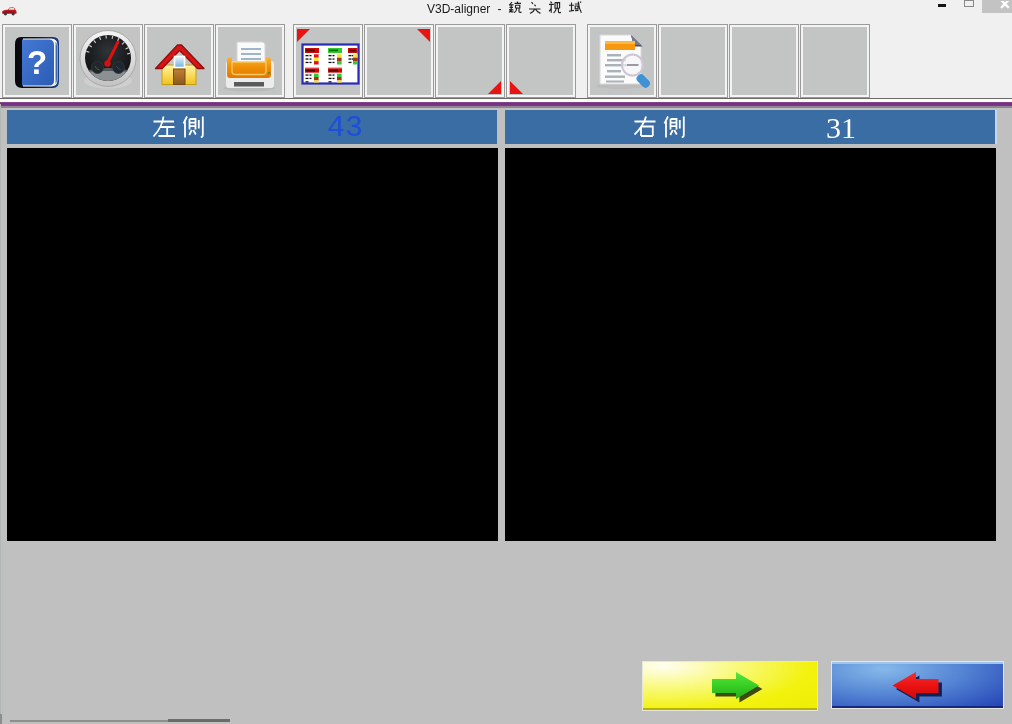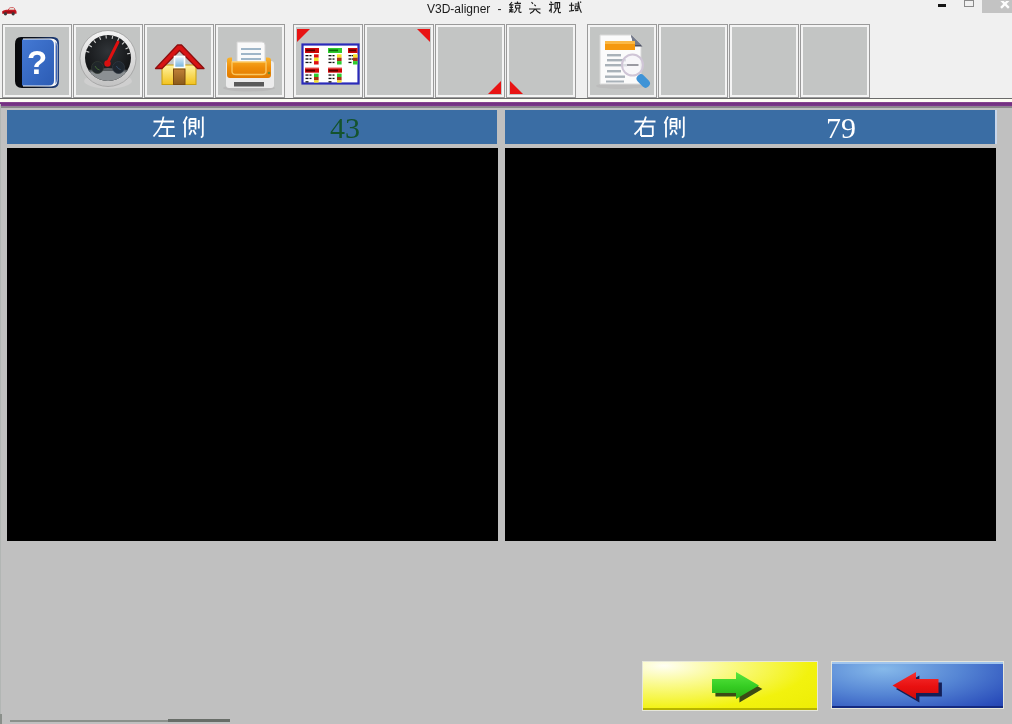--- a/index.html
+++ b/index.html
@@ -303,36 +303,36 @@
   <g stroke="#ffffff" stroke-width="1.8" fill="none">
     <path d="M1.5,6.5 L22,6.5 M11.5,1.5 C11,5.5 8.5,14 1.5,21.5 M8,12 L22.5,12 M15.2,12 L15.2,20.5 M6.5,21 L23,21"></path>
     <g transform="translate(29,0)">
       <path d="M6,1.5 L2.5,8.5 M4,6.5 L4,22.5"></path>
       <path d="M8.5,4 L14.5,4 L14.5,14.5 M8.5,4 L8.5,14.5 M8.5,7.7 L14.2,7.7 M8.5,11.2 L14.2,11.2 M10.8,15 L8.3,20 M12.3,15 L14.8,19.5"></path>
       <path d="M17.8,5 L17.8,13.5 M21.8,1.5 L21.8,20 Q21.8,22 19.8,22.3"></path>
     </g>
   </g>
 </svg>
 
-<div class="abs" style="left:300px;top:110.5px;width:90px;text-align:center;font-family:Liberation Serif, serif;font-size:30px;color:#14532d;">43</div>
+<div class="abs" style="left:300px;top:110.5px;width:90px;text-align:center;font-family:Liberation Mono, monospace;font-size:30px;color:#1d4ed8;">43</div>
 
 <div class="abs" style="left:505px;top:110px;width:490px;height:34px;background:#3a6da4;"></div>
 
 <svg class="abs" style="left:633px;top:115px;" width="56" height="24" viewBox="0 0 56 24">
   <g stroke="#ffffff" stroke-width="1.8" fill="none">
     <path d="M1.5,6.5 L22.5,6.5 M13,1.5 C12,6 7.5,14.5 1.5,19.5 M8,11.5 L19.8,11.5 L19.8,21 M8,11.5 L8,21 M8,21 L19.8,21"></path>
     <g transform="translate(29,0)">
       <path d="M6,1.5 L2.5,8.5 M4,6.5 L4,22.5"></path>
       <path d="M8.5,4 L14.5,4 L14.5,14.5 M8.5,4 L8.5,14.5 M8.5,7.7 L14.2,7.7 M8.5,11.2 L14.2,11.2 M10.8,15 L8.3,20 M12.3,15 L14.8,19.5"></path>
       <path d="M17.8,5 L17.8,13.5 M21.8,1.5 L21.8,20 Q21.8,22 19.8,22.3"></path>
     </g>
   </g>
 </svg>
 
-<div class="abs" style="left:796px;top:110.5px;width:90px;text-align:center;font-family:'Liberation Serif',serif;font-size:30px;color:#fff;">79</div>
+<div class="abs" style="left:796px;top:110.5px;width:90px;text-align:center;font-family:'Liberation Serif',serif;font-size:30px;color:#fff;">31</div>
 
 <div class="abs" style="left:995px;top:110px;width:2px;height:34px;background:#c8d6ea;"></div>
 
 <div class="abs" style="left:7px;top:148px;width:491px;height:393px;background:#000;"></div>
 
 <div class="abs" style="left:505px;top:148px;width:491px;height:393px;background:#000;"></div>
 
 <div class="abs" style="left:643px;top:662px;width:174px;height:46px;background:radial-gradient(140% 160% at 12% 8%, #fffef4 0%, #fafa8c 26%, #f2f20e 60%, #eaea00 100%);border-bottom:2px solid #b7b400;box-shadow:0 0 0 1px #e6e6da;"></div>
 
 <svg class="abs" style="left:700px;top:665px;" width="70" height="45" viewBox="0 0 70 45">

